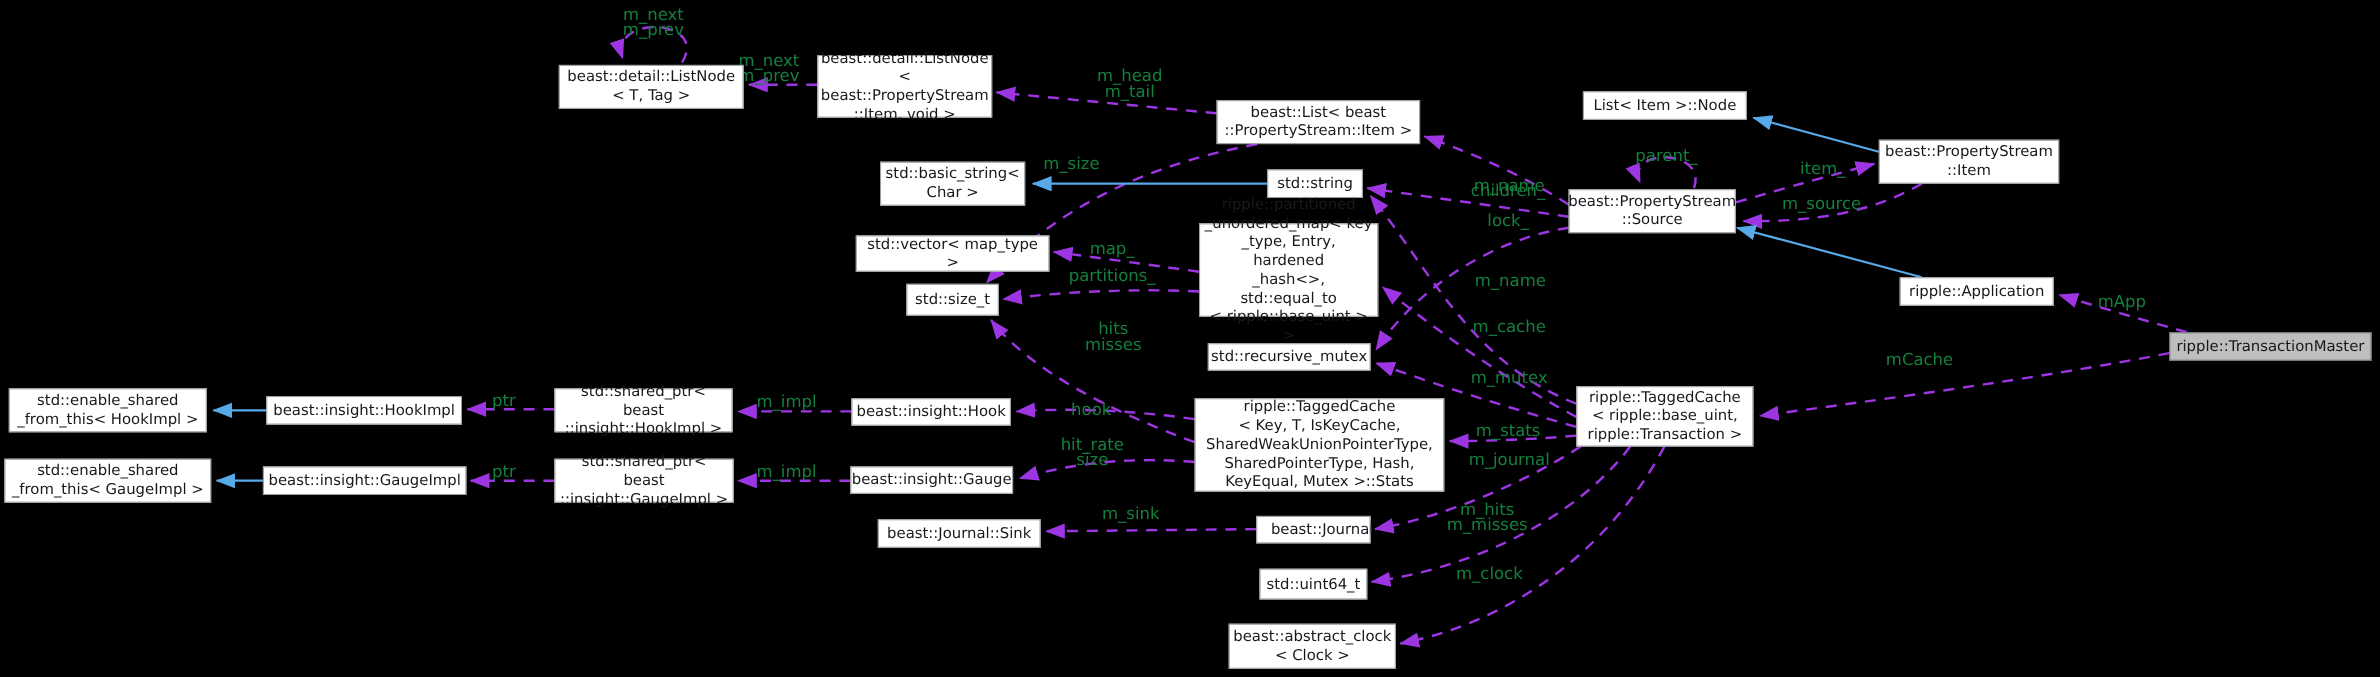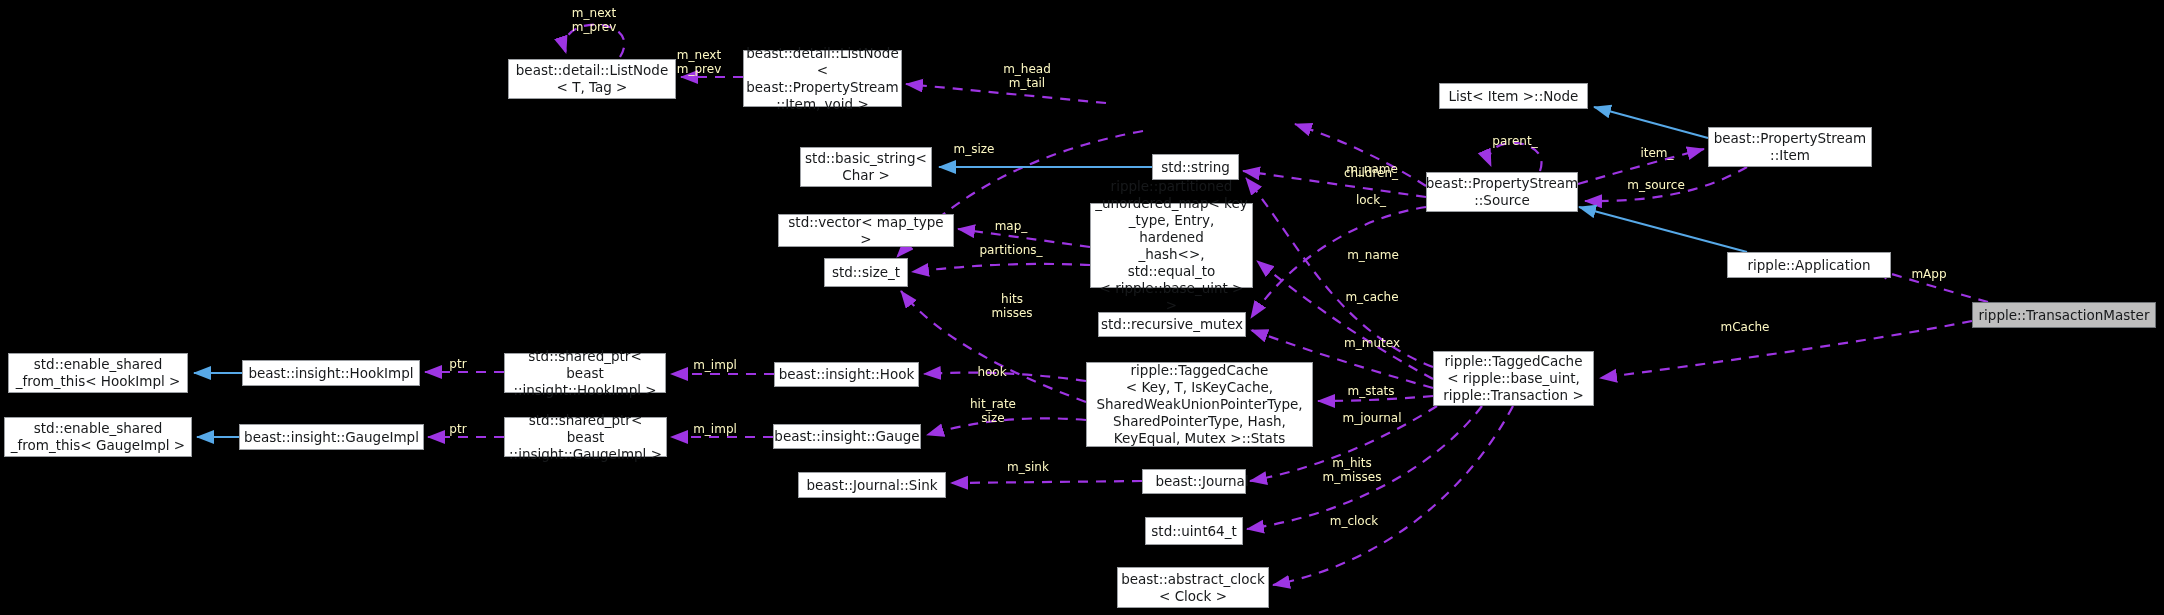--- a/index.html
+++ b/index.html
@@ -5,21 +5,21 @@
   html,body{margin:0;padding:0;background:#000;}
   body{width:2164px;height:615px;overflow:hidden;position:relative;
        font-family:"DejaVu Sans","Liberation Sans",sans-serif;}
   #diagram{position:absolute;left:0;top:0;width:2164px;height:615px;}
   #edge-layer{position:absolute;left:0;top:0;}
   .node{position:absolute;box-sizing:border-box;display:flex;align-items:center;justify-content:center;
         text-align:center;white-space:pre-line;font-size:13.5px;line-height:17px;
         background:#ffffff;border:1.5px solid #9c9fa3;color:#17191b;padding:1px 4px;}
   .node.highlight{background:#bebebe;border-color:#707478;}
   .elabel{position:absolute;transform:translate(-50%,-50%);white-space:pre-line;text-align:center;
-          font-size:12px;line-height:14px;color:#fef9c3;pointer-events:none;}
+          font-size:15px;line-height:14px;color:#15803d;pointer-events:none;}
 </style>
 </head>
 <body>
 
 <div id="diagram">
   <svg id="edge-layer" width="2164" height="615" viewBox="0 0 2164 615" xmlns="http://www.w3.org/2000/svg">
       <defs>
         <marker id="arrow-dashed" markerUnits="userSpaceOnUse" markerWidth="20" markerHeight="16" refX="17" refY="7" orient="auto">
           <polygon points="0,0 18,7 0,14" fill="#9e35e3"></polygon>
         </marker>
@@ -95,26 +95,28 @@
     <div class="elabel" style="left: 715px; top: 365px;">m_impl</div>
     <div class="elabel" style="left: 715px; top: 429px;">m_impl</div>
     <div class="elabel" style="left: 458px; top: 364px;">ptr</div>
     <div class="elabel" style="left: 458px; top: 429px;">ptr</div>
     <div class="elabel" style="left: 1028px; top: 467px;">m_sink</div>
     <div class="node" style="left: 508px; top: 59px; width: 168px; height: 40px;">beast::detail::ListNode
 &lt; T, Tag &gt;</div>
     <div class="node" style="left: 743px; top: 50px; width: 159px; height: 57px;">beast::detail::ListNode
 &lt; beast::PropertyStream
 ::Item, void &gt;</div>
+    <div class="node" style="left: 1106px; top: 91px; width: 185px; height: 40px;">beast::List&lt; beast
+::PropertyStream::Item &gt;</div>
     <div class="node" style="left: 1439px; top: 83px; width: 149px; height: 26px;">List&lt; Item &gt;::Node</div>
     <div class="node" style="left: 1708px; top: 127px; width: 164px; height: 40px;">beast::PropertyStream
 ::Item</div>
     <div class="node" style="left: 1426px; top: 172px; width: 152px; height: 40px;">beast::PropertyStream
 ::Source</div>
-    <div class="node" style="left: 1727px; top: 252px; width: 164px; height: 26px; text-align: right;">ripple::Application</div>
+    <div class="node" style="left: 1727px; top: 252px; width: 140px; height: 26px; text-align: right;">ripple::Application</div>
     <div class="node highlight" style="left: 1972px; top: 302px; width: 184px; height: 26px;">ripple::TransactionMaster</div>
     <div class="node" style="left: 800px; top: 147px; width: 132px; height: 40px;">std::basic_string&lt;
 Char &gt;</div>
     <div class="node" style="left: 1152px; top: 154px; width: 87px; height: 26px;">std::string</div>
     <div class="node" style="left: 778px; top: 214px; width: 176px; height: 33px;">std::vector&lt; map_type &gt;</div>
     <div class="node" style="left: 824px; top: 258px; width: 84px; height: 29px;">std::size_t</div>
     <div class="node" style="left: 1090px; top: 203px; width: 163px; height: 85px;">ripple::partitioned
 _unordered_map&lt; key
 _type, Entry, hardened
 _hash&lt;&gt;, std::equal_to

